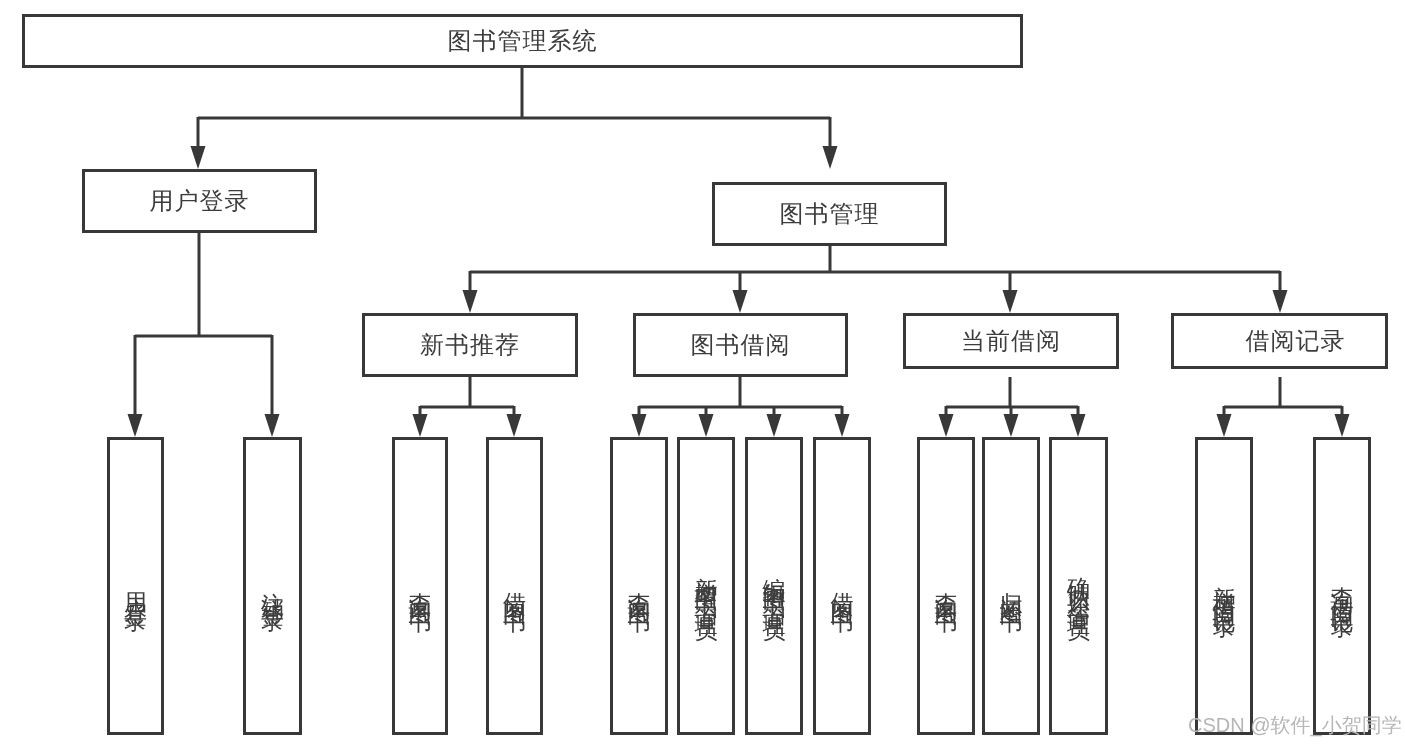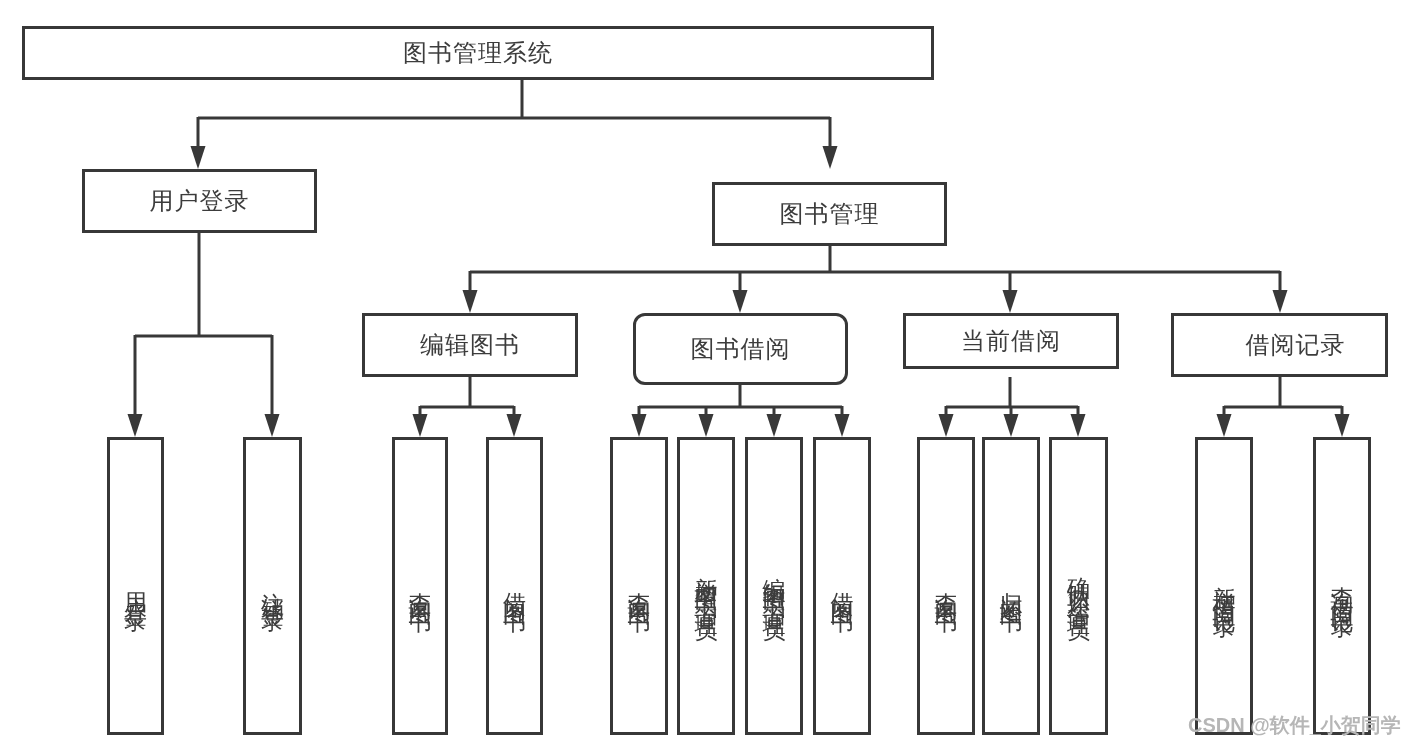--- a/index.html
+++ b/index.html
@@ -39,29 +39,29 @@
   }
   .node.v .vtext {
     writing-mode: vertical-rl;
     text-orientation: mixed;
     font-size: 23px;
     letter-spacing: 6px;
     line-height: 1;
     white-space: nowrap;
   }
   
-  .n-root { left: 22px;   top: 26px;  width: 912px; height: 54px; }
+  .n-root { left: 22px;   top: 14px;  width: 1001px; height: 54px; }
   
   .n-l2a  { left: 82px;   top: 169px; width: 235px;  height: 64px; }
   .n-l2b  { left: 712px;  top: 169px; width: 235px;  height: 64px; margin-top: 13px; }
   
   .n-l3a  { left: 362px;  top: 313px; width: 216px;  height: 64px; }
-  .n-l3b  { left: 633px;  top: 313px; width: 215px;  height: 72px; border-radius: 12px; }
+  .n-l3b  { left: 633px;  top: 313px; width: 215px;  height: 64px; }
   .n-l3c  { left: 903px;  top: 313px; width: 216px;  height: 56px; }
-  .n-l3d  { left: 1171px; top: 313px; width: 217px;  height: 64px; padding-left: 32px; }
+  .n-l3d  { left: 1171px; top: 313px; width: 217px;  height: 56px; padding-left: 32px; }
   
   .leaf   { top: 437px; height: 298px; }
   .c1  { left: 107px;  width: 57px; }
   .c2  { left: 243px;  width: 59px; }
   .c3  { left: 392px;  width: 56px; }
   .c4  { left: 486px;  width: 57px; }
   .c5  { left: 610px;  width: 58px; }
   .c6  { left: 677px;  width: 58px; }
   .c7  { left: 745px;  width: 58px; }
   .c8  { left: 813px;  width: 58px; }
@@ -74,21 +74,20 @@
     position: absolute;
     left: 1188px;
     top: 713px;
     width: 210px;
     font-size: 20px;
     line-height: 1.2;
     color: #b6b6b6;
     text-align: right;
     white-space: nowrap;
     z-index: 5;
-    font-weight: bold;
   }
 </style>
 </head>
 <body>
 
 <div class="canvas">
 
   <svg class="connectors" width="1405" height="747" viewBox="0 0 1405 747">
     <g stroke="#383838" stroke-width="3" fill="none">
 
@@ -127,21 +126,21 @@
       <polygon points="1216.5,414 1231.5,414 1224,437"></polygon>
       <polygon points="1334.5,414 1349.5,414 1342,437"></polygon>
     </g>
   </svg>
 
   <div class="node h n-root">图书管理系统</div>
 
   <div class="node h n-l2a">用户登录</div>
   <div class="node h n-l2b">图书管理</div>
 
-  <div class="node h n-l3a">编辑图书</div>
+  <div class="node h n-l3a">新书推荐</div>
   <div class="node h n-l3b">图书借阅</div>
   <div class="node h n-l3c">当前借阅</div>
   <div class="node h n-l3d">借阅记录</div>
 
   <div class="node v leaf c1">
     <span class="vtext">用户登录</span>
   </div>
   <div class="node v leaf c2">
     <span class="vtext">注销登录</span>
   </div>

